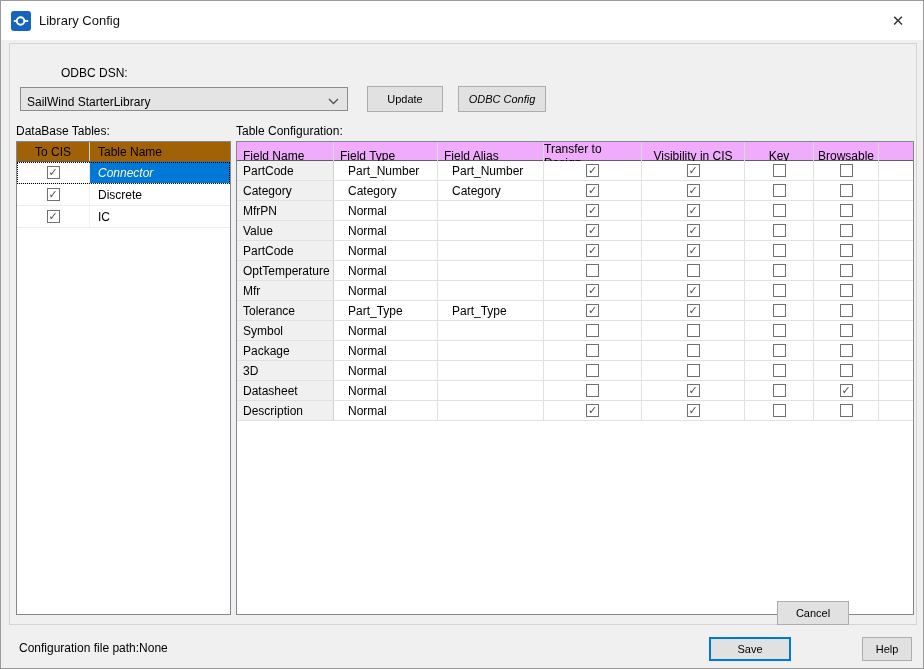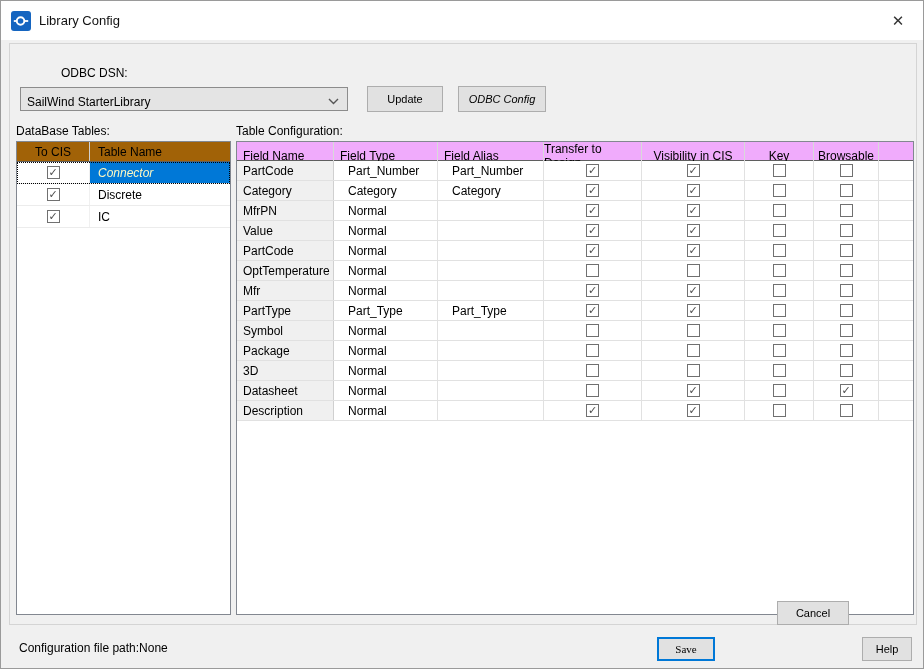--- a/index.html
+++ b/index.html
@@ -22,21 +22,21 @@
   .lbl-db { left:6px; top:80px; }
   .lbl-tc { left:226px; top:80px; }
   
   .combo { position:absolute; left:10px; top:43px; width:328px; height:24px; background:#e4e4e4; border:1px solid #8c8c8c; display:flex; align-items:flex-end; padding:1px 6px; }
   .combo-value { flex:1 1 auto; overflow:hidden; white-space:nowrap; }
   .combo-arrow { flex:0 0 auto; width:16px; height:16px; display:flex; align-items:center; justify-content:center; }
   
   .btn { position:absolute; background:#e1e1e1; border:1px solid #adadad; font-family:"Liberation Sans", sans-serif; font-size:11px; color:#000; display:flex; align-items:center; justify-content:center; cursor:default; }
   .btn-update { left:357px; top:42px; width:76px; height:26px; }
   .btn-odbcconfig { left:448px; top:42px; width:88px; height:26px;font-style:italic; }
-  .btn-save { left:656px; top:636px; width:58px; height:24px; border:2px solid #0078d7;font-family:Liberation Serif, serif; }
+  .btn-save { left:708px; top:636px; width:82px; height:24px; border:2px solid #0078d7; }
   .btn-cancel { left:776px; top:600px; width:72px; height:24px; }
   .btn-help { left:861px; top:636px; width:50px; height:24px; }
   
   .dblist { position:absolute; left:6px; top:97px; width:215px; height:474px; background:#fff; border:1px solid #828790; }
   .dblist-header { display:grid; grid-template-columns:73px 1fr; height:20px; border-bottom:1px solid #606060; background:#a16207; align-items:center; }
   .dblist-header .hc1 { text-align:center; border-right:1px solid #d0d0d0; height:100%; display:flex; align-items:center; justify-content:center; }
   .dblist-header .hc2 { padding-left:8px; }
   .dbrow { display:grid; grid-template-columns:73px 1fr; height:22px; align-items:stretch; border-bottom:1px solid #ececec; position:relative; }
   .dbrow .cbcell { display:flex; align-items:center; justify-content:center; border-right:1px solid #f0f0f0; }
   .dbrow .namecell { display:flex; align-items:center; padding-left:8px; }
@@ -255,21 +255,21 @@
             </div>
             <div class="ctr">
               <span class="cb"></span>
             </div>
             <div class="ctr">
               <span class="cb"></span>
             </div>
             <div></div>
           </div>
           <div class="gcols grow">
-            <div class="fname">PartType</div>
+            <div class="fname">Tolerance</div>
             <div class="txt">Part_Type</div>
             <div class="txt">Part_Type</div>
             <div class="ctr">
               <span class="cb">✓</span>
             </div>
             <div class="ctr">
               <span class="cb">✓</span>
             </div>
             <div class="ctr">
               <span class="cb"></span>

